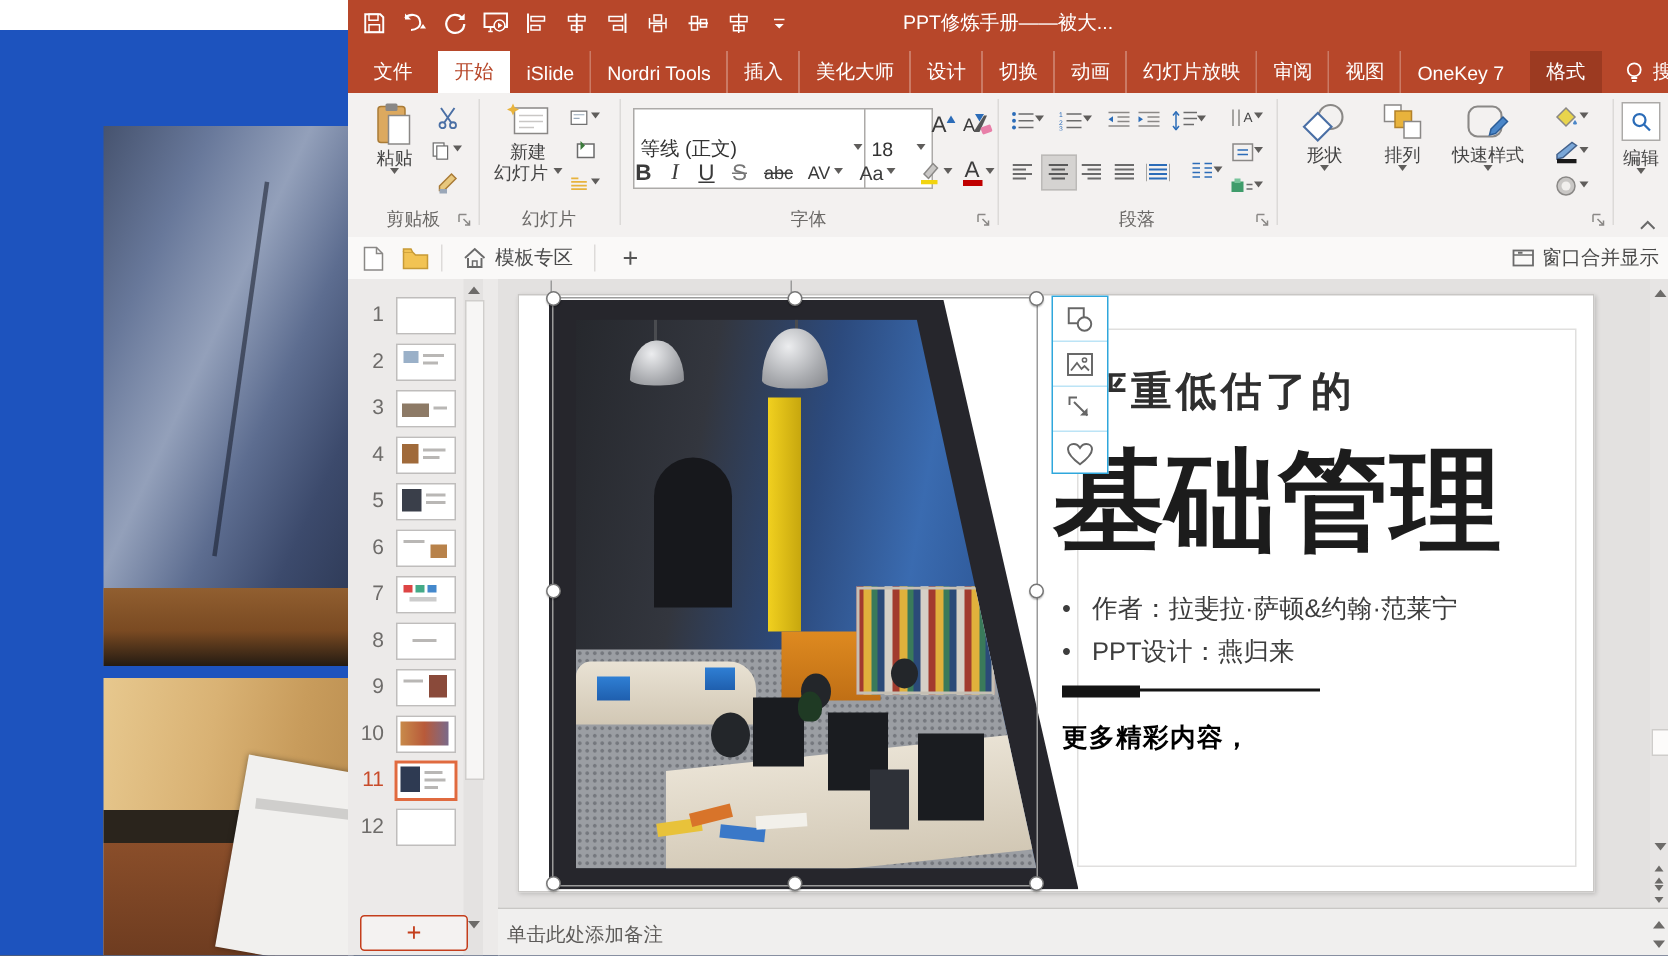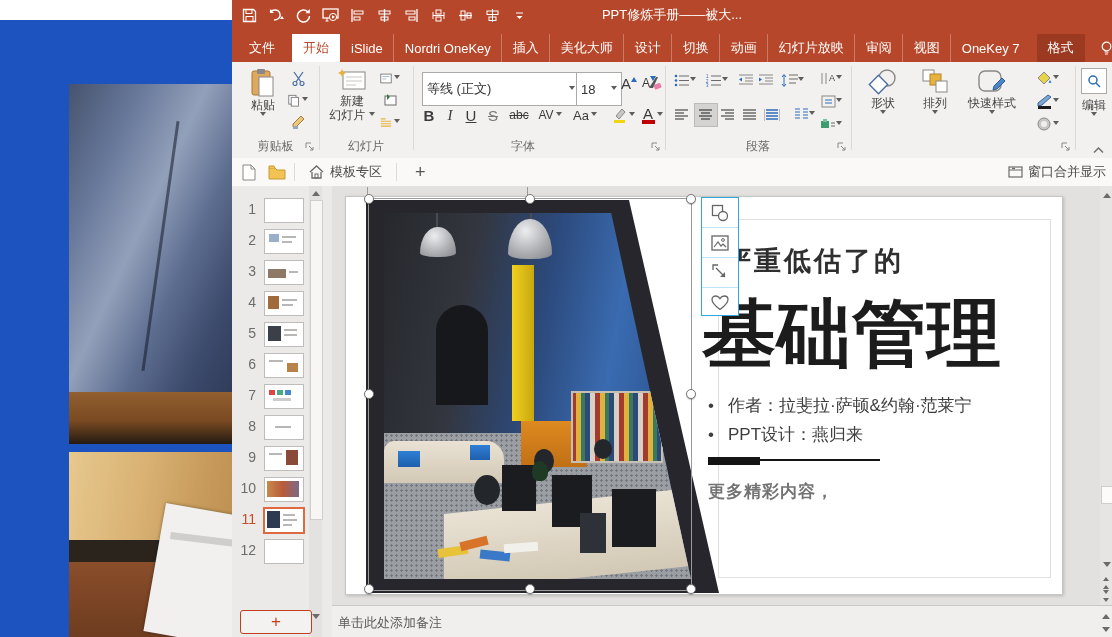--- a/index.html
+++ b/index.html
@@ -42,21 +42,21 @@
   .tabs-spacer{flex:1;}
 
   
   .ribbon{left:0;top:62px;width:880px;height:96px;background:#F3F1F0;border-bottom:1px solid #D8D6D4;position:absolute;}
   .gsep{position:absolute;top:4px;width:1px;height:84px;background:#DCDAD8;}
   .glabel{position:absolute;top:76px;font-size:12px;color:#6b6967;text-align:center;}
   .launcher{position:absolute;top:79px;width:11px;height:11px;}
   .rbtn-big{position:absolute;display:flex;flex-direction:column;align-items:center;color:#444;font-size:12px;line-height:14px;text-align:center;}
   .car{width:0;height:0;border:3px solid transparent;border-top:4px solid #5f5d5b;display:inline-block;vertical-align:middle;}
   .mini{position:absolute;width:20px;height:20px;display:flex;align-items:center;justify-content:center;}
-  .combo{position:absolute;height:22px;background:#fff;border:1px solid #ACAAA8;display:flex;align-items:center;padding:5px 4px;color:#333;font-size:13px;justify-content:space-between;}
+  .combo{position:absolute;height:22px;background:#fff;border:1px solid #ACAAA8;display:flex;align-items:center;padding:15px 4px;color:#333;font-size:13px;justify-content:space-between;}
   .fbtn{position:absolute;height:22px;display:flex;align-items:center;justify-content:center;color:#3b3b3b;font-size:15px;}
   .pressed{background:#D5D3D1;border:1px solid #BCBab8;}
   .collapse{position:absolute;right:8px;top:84px;}
 
   
   .docbar{left:0;top:158px;width:880px;height:28px;background:#FAF9F8;border-bottom:1px solid #DAD8D6;position:absolute;display:flex;align-items:center;}
   .docbar .vline{width:1px;height:18px;background:#DDDBD9;margin:0 8px;}
   .doctab{display:flex;align-items:center;gap:6px;color:#4a4a4a;font-size:13px;padding:0 6px;height:27px;}
   .docadd{font-size:18px;color:#555;padding:0 10px;}
   .merge{position:absolute;right:6px;display:flex;align-items:center;gap:5px;color:#4a4a4a;font-size:13px;}
@@ -109,21 +109,21 @@
   .quickbar{position:absolute;left:355px;top:0;width:36px;height:117px;background:#fff;border:1px solid #2FA7DC;}
   .quickbar .cell{width:100%;height:29px;display:flex;align-items:center;justify-content:center;border-bottom:1px solid #BCE4F6;}
   .quickbar .cell:last-child{border-bottom:none;}
 
   .s-subtitle{position:absolute;left:378px;top:46px;font-size:27px;font-weight:bold;color:#2f2f2f;letter-spacing:3px;white-space:nowrap;}
   .s-title{position:absolute;left:356px;top:88px;font-size:74px;font-weight:900;color:#1c1c1c;letter-spacing:1px;white-space:nowrap;font-family:"DejaVu Sans","Liberation Sans",sans-serif;}
   .s-bullets{position:absolute;left:362px;top:194px;font-size:17px;color:#3d3d3d;line-height:29px;}
   .s-bullets .b{display:flex;gap:14px;}
   .s-divider{position:absolute;left:362px;top:262px;width:172px;border-top:2px solid #141414;}
   .s-divider .thick{position:absolute;left:0;top:-4px;width:52px;height:8px;background:#141414;}
-  .s-more-title{position:absolute;left:362px;top:283px;font-size:17px;font-weight:bold;color:#737373;letter-spacing:1px;}
+  .s-more-title{position:absolute;left:362px;top:283px;font-size:17px;font-weight:bold;color:#000000;letter-spacing:1px;}
   .s-more-text{position:absolute;left:362px;top:310px;font-size:15px;color:#333;}
 
   
   .vscroll{left:868px;top:186px;width:12px;height:419px;background:#E7E5E4;position:absolute;}
   .vscroll .vthumb{position:absolute;left:1px;top:300px;width:10px;height:16px;background:#FCFBFA;border:1px solid #CFCDCB;}
   .dblarrow{position:absolute;left:0;width:12px;height:14px;display:flex;flex-direction:column;align-items:center;justify-content:center;gap:1px;}
   .dtri{width:0;height:0;border:3px solid transparent;}
   .dtri.up{border-bottom:4px solid #6d6b69;}
   .dtri.down{border-top:4px solid #6d6b69;}
 
@@ -236,21 +236,21 @@
             </svg>
           </span>
       </div>
       <div class="title-text">PPT修炼手册——被大...</div>
     </div>
 
     <div class="tabsrow">
       <span class="tab" style="margin-left:6px">文件</span>
       <span class="tab active" style="margin-left:6px">开始</span>
       <span class="tab">iSlide</span>
-      <span class="tab sep">Nordri OneKey</span>
+      <span class="tab sep">Nordri Tools</span>
       <span class="tab sep">插入</span>
       <span class="tab sep">美化大师</span>
       <span class="tab sep">设计</span>
       <span class="tab sep">切换</span>
       <span class="tab sep">动画</span>
       <span class="tab sep">幻灯片放映</span>
       <span class="tab sep">审阅</span>
       <span class="tab sep">视图</span>
       <span class="tab sep">OneKey 7</span>
       <span class="tab ctx">格式</span>
@@ -388,21 +388,21 @@
             <span style="display:block;width:13px;height:4px;background:#C00000"></span>
           </span>
           <span class="car" style="margin-left:2px"></span>
         </span>
       <span class="fbtn" style="left:414px;top:10px;width:16px">
           <svg width="16" height="16" viewBox="0 0 16 16">
             <path d="M3 13L10 2h2l-5 11z" fill="#555"></path>
             <rect x="8" y="9" width="7" height="5" rx="1" fill="#E87FA8" transform="rotate(-20 11 11)"></rect>
           </svg>
         </span>
-      <div class="glabel" style="left:165px;width:252px">字体</div>
+      <div class="glabel" style="left:181px;width:252px">字体</div>
       <span class="launcher" style="left:418px">
           <svg width="11" height="11" viewBox="0 0 11 11">
             <path d="M2 2v5M2 2h5" stroke="#8a8886" fill="none"></path>
             <path d="M5 5l4 4M9 6v3H6" stroke="#8a8886" fill="none"></path>
           </svg>
         </span>
 
       <span class="mini" style="left:440px;top:8px;width:26px">
           <svg width="16" height="13" viewBox="0 0 16 13">
             <circle cx="2" cy="2" r="1.3" fill="#2b6cb8"></circle>

